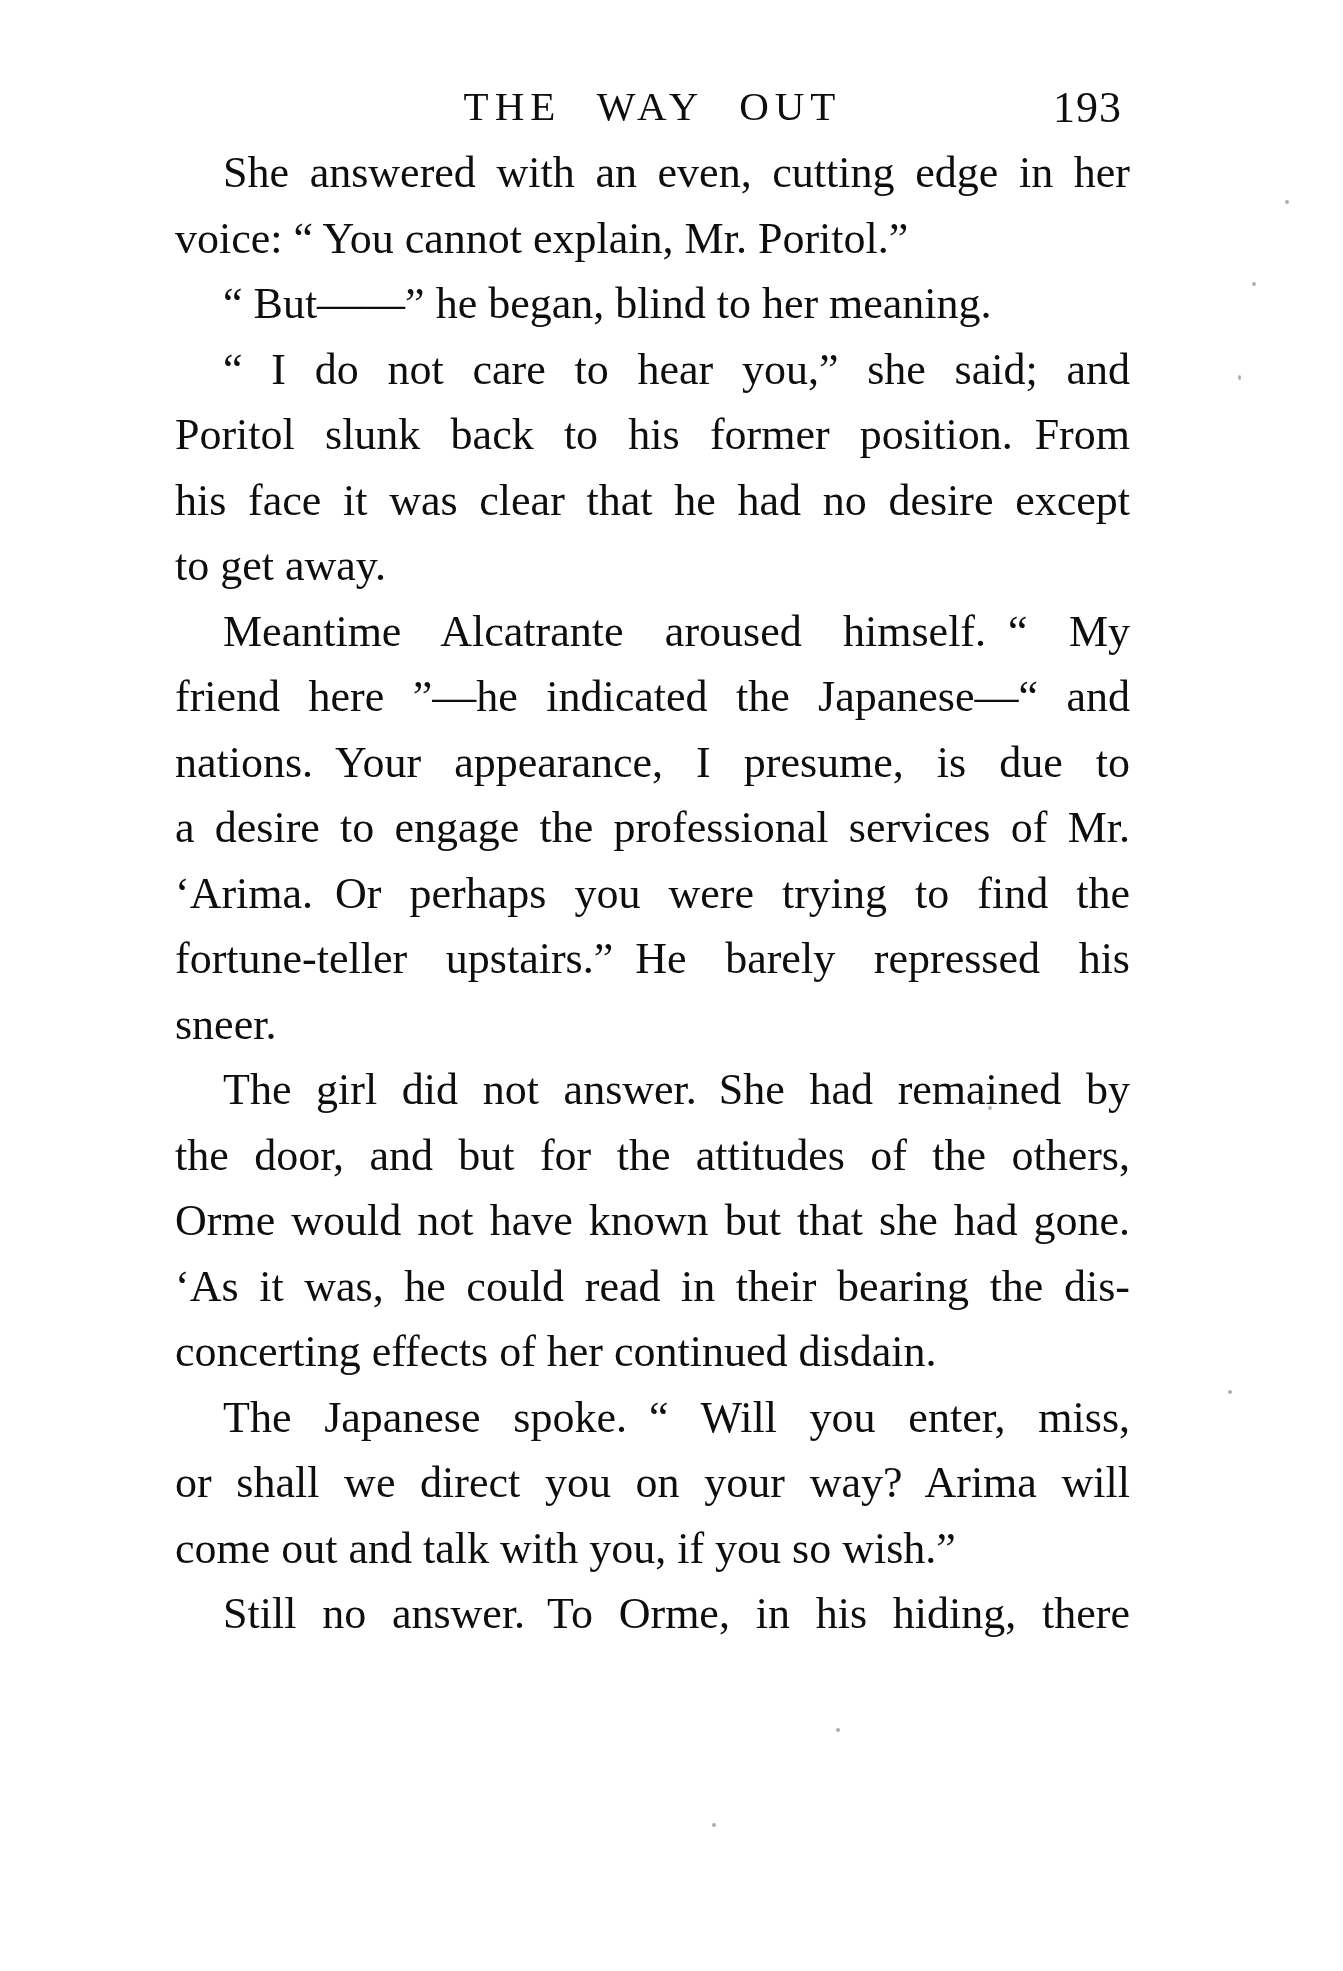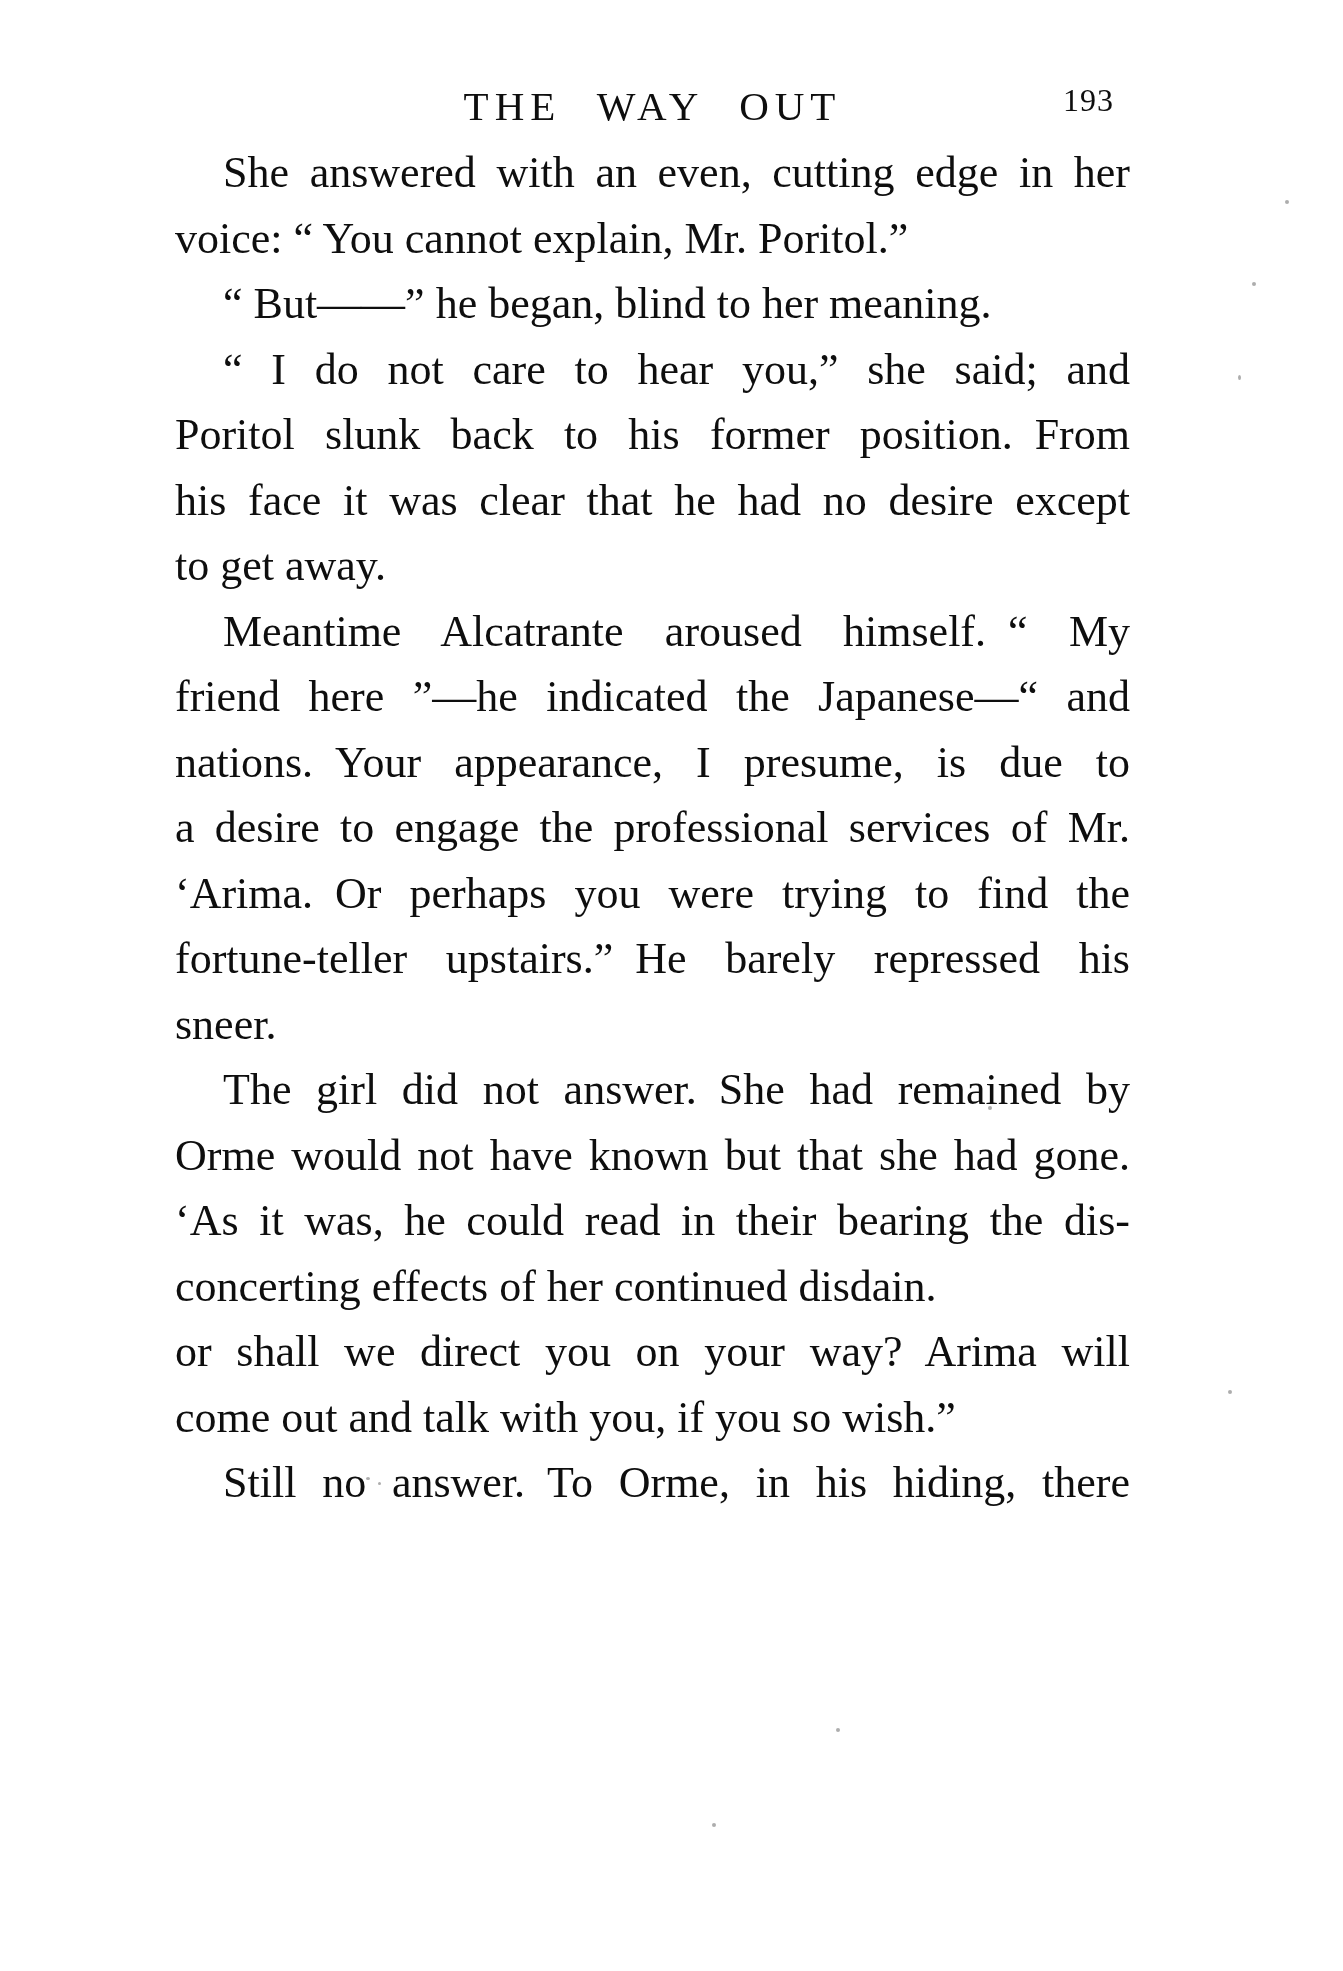--- a/index.html
+++ b/index.html
@@ -28,23 +28,23 @@
   #header-title {
     display: block;
     text-align: center;
     font-size: 41px;
     letter-spacing: 6px;
     word-spacing: 20px;
     white-space: nowrap;
   }
   #page-number {
     position: absolute;
-    right: 16px;
+    right: 8px;
     top: 0;
-    font-size: 32px;
+    font-size: 44px;
     letter-spacing: 1px;
     text-align: right;
   }
   
   #text-block {
     position: absolute;
     left: 175px;
     top: 110px;
     width: 955px;
     font-size: 44px;
@@ -91,23 +91,25 @@
       <div class="line">his face it was clear that he had no desire except</div>
       <div class="line para-end">to get away.</div>
       <div class="line indent">Meantime Alcatrante aroused himself. “ My</div>
       <div class="line">friend here ”—he indicated the Japanese—“ and</div>
       <div class="line">nations. Your appearance, I presume, is due to</div>
       <div class="line">a desire to engage the professional services of Mr.</div>
       <div class="line">‘Arima. Or perhaps you were trying to find the</div>
       <div class="line">fortune-teller upstairs.” He barely repressed his</div>
       <div class="line para-end">sneer.</div>
       <div class="line indent">The girl did not answer. She had remained by</div>
+      <div class="line">the door, and but for the attitudes of the others,</div>
       <div class="line">Orme would not have known but that she had gone.</div>
       <div class="line">‘As it was, he could read in their bearing the dis-</div>
       <div class="line para-end">concerting effects of her continued disdain.</div>
+      <div class="line indent">The Japanese spoke. “ Will you enter, miss,</div>
       <div class="line">or shall we direct you on your way? Arima will</div>
       <div class="line para-end">come out and talk with you, if you so wish.”</div>
       <div class="line indent">Still no answer. To Orme, in his hiding, there</div>
     </div>
 
   <div class="speck" style="left:1285px; top:170px; width:4px; height:4px;"></div>
   <div class="speck" style="left:1252px; top:252px; width:4px; height:4px;"></div>
   <div class="speck" style="left:1238px; top:345px; width:3px; height:5px;"></div>
   <div class="speck" style="left:988px; top:1076px; width:4px; height:4px;"></div>
   <div class="speck" style="left:1228px; top:1360px; width:4px; height:4px;"></div>

